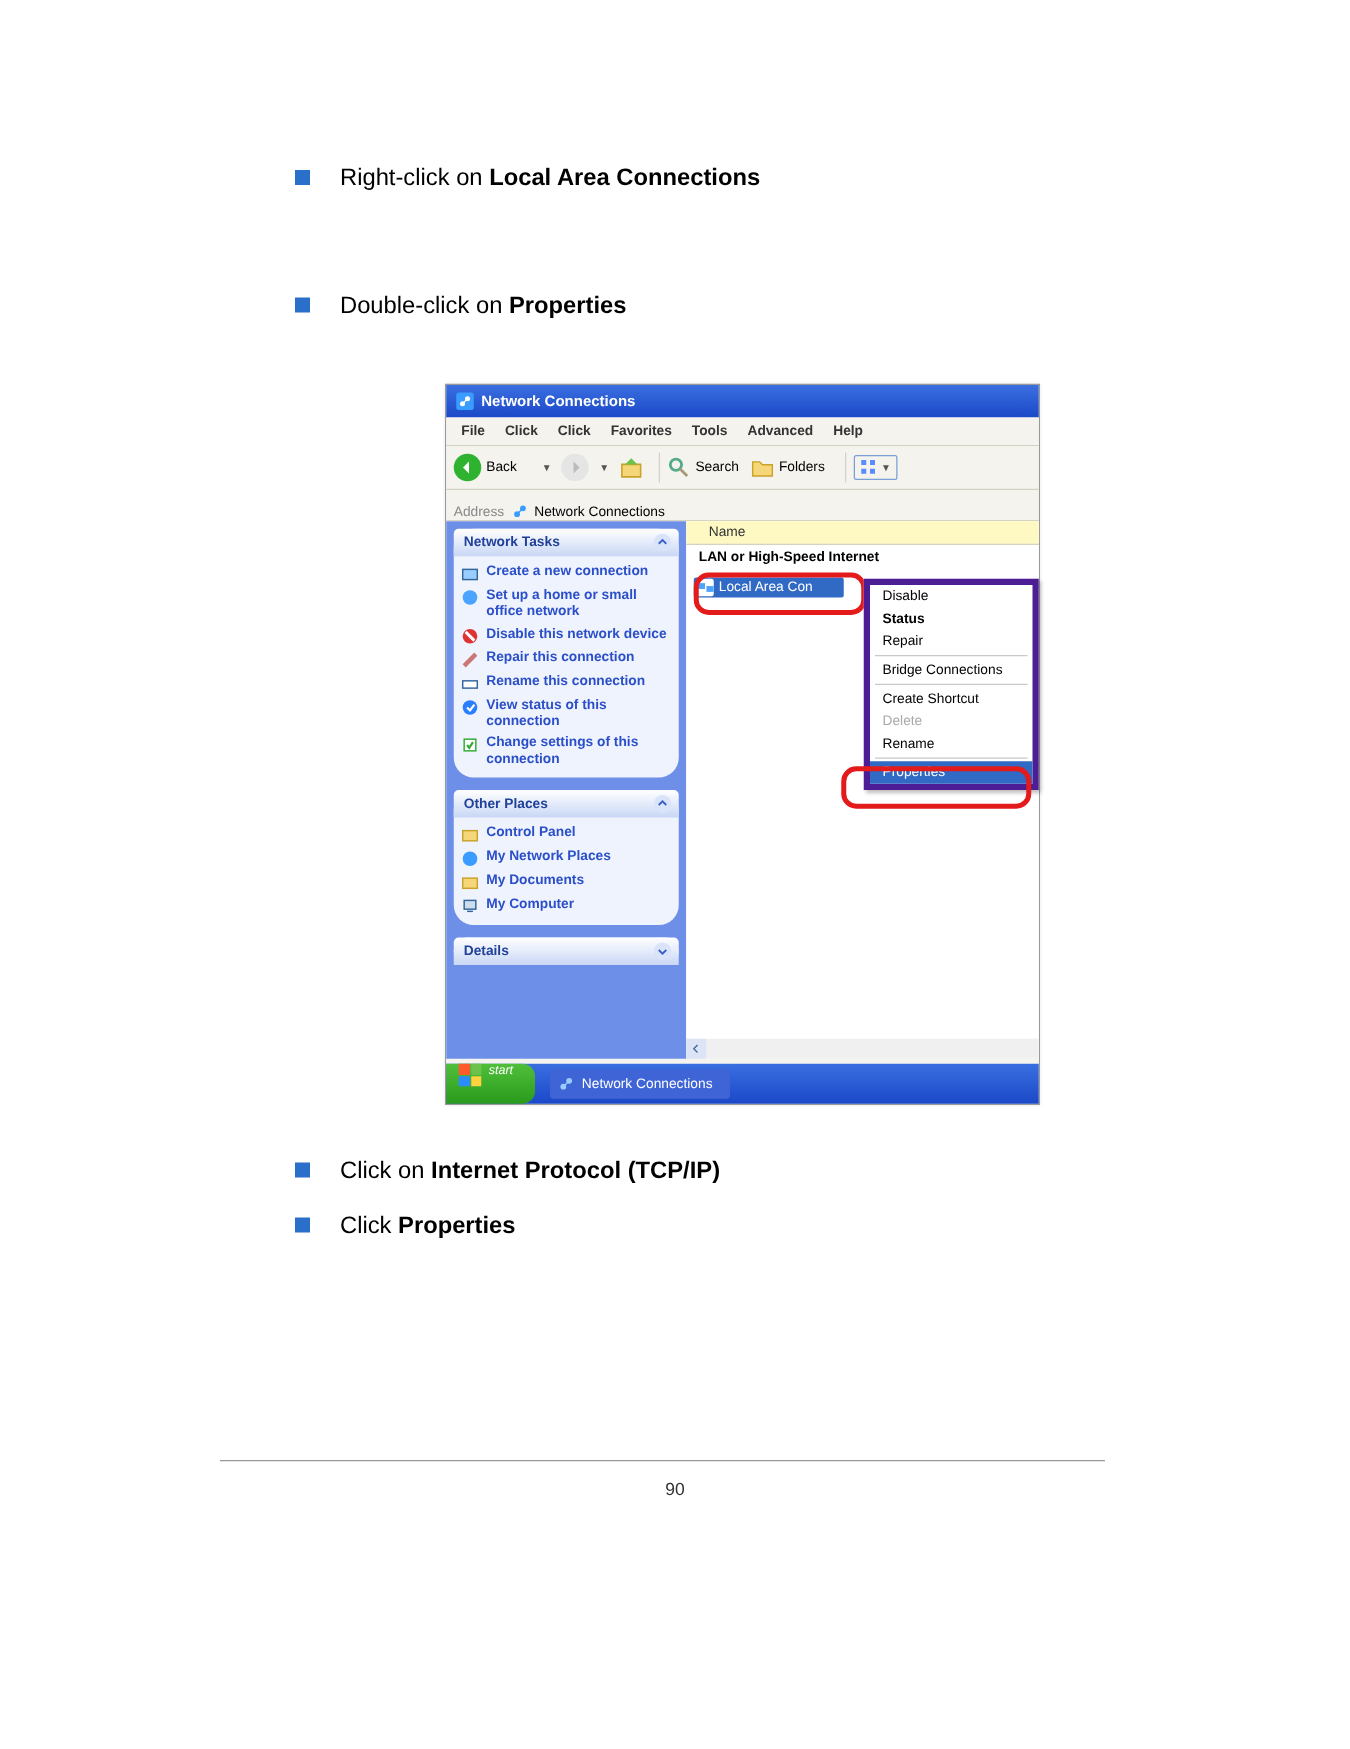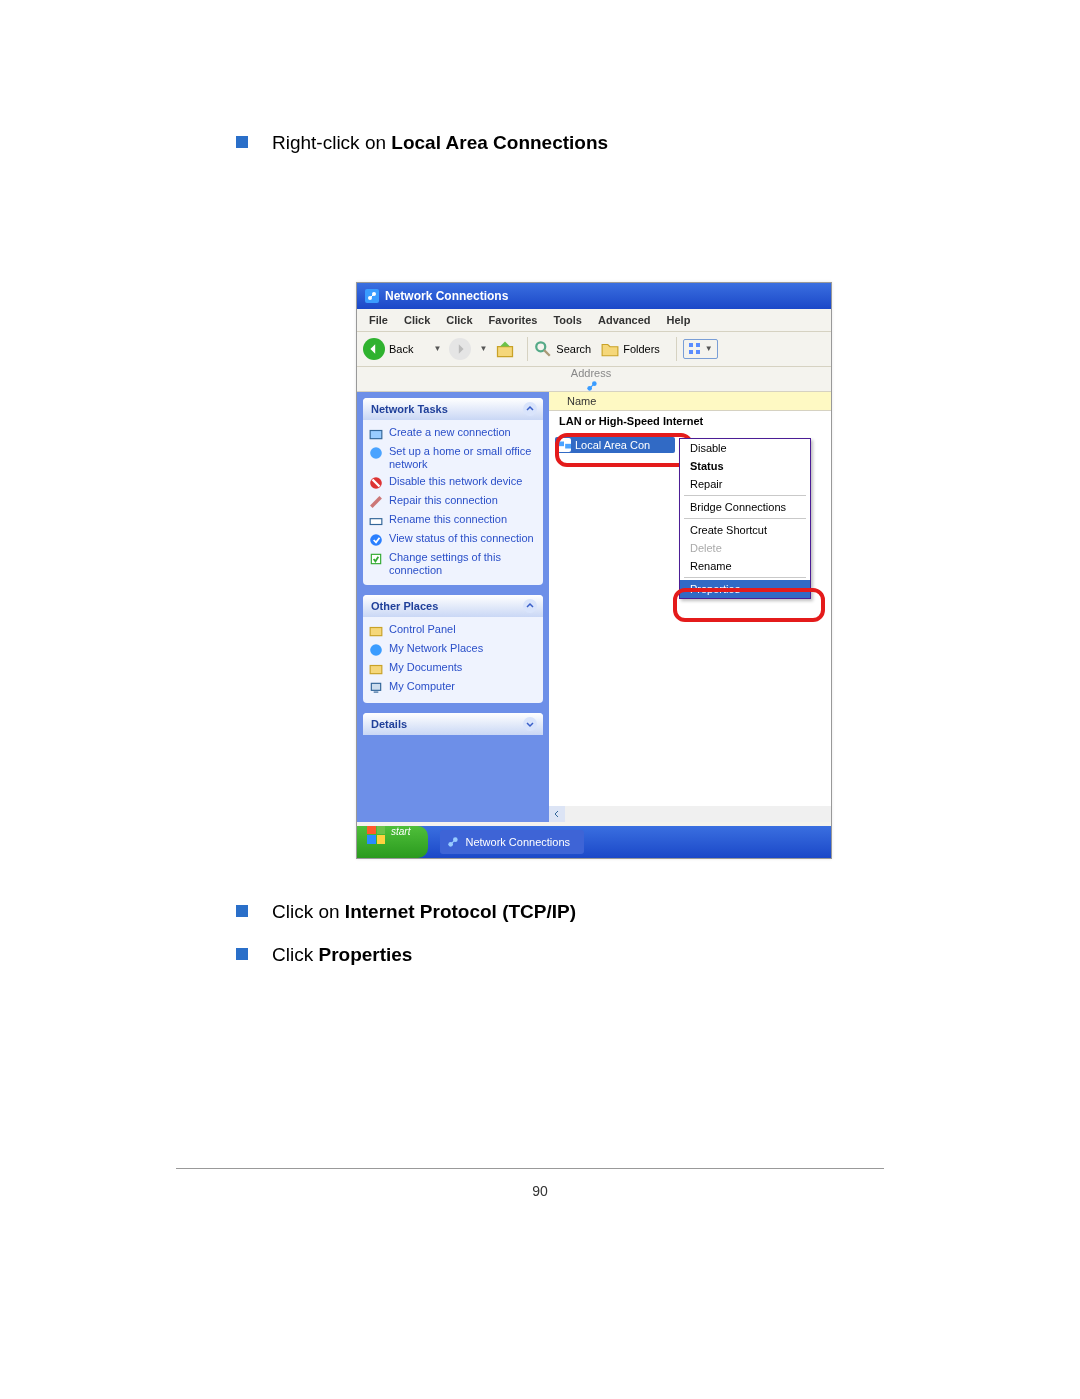--- a/index.html
+++ b/index.html
@@ -23,45 +23,45 @@
   .tb-label{margin-right:20px;}
   .tb-drop{font-size:8px;color:#555;margin-right:8px;}
   .tb-fwd{width:22px;height:22px;border-radius:50%;background:#e5e5e5;display:flex;align-items:center;justify-content:center;margin-right:8px;}
   .tb-fwd svg{width:12px;height:12px;fill:#bbb;}
   .tb-up{width:20px;height:20px;display:flex;align-items:center;justify-content:center;margin-right:6px;}
   .tb-sep{width:1px;height:24px;background:#d6d2c2;margin:0 6px;}
   .tb-search-ic,.tb-folder-ic,.tb-views-ic{width:18px;height:18px;display:flex;align-items:center;justify-content:center;margin-right:4px;}
   .tb-text{margin-right:10px;}
   .tb-views{border:1px solid #7a9ed6;padding:2px 4px;display:flex;align-items:center;border-radius:2px;}
   
-  .addrbar{height:24px;background:#f4f3ee;display:flex;align-items:center;padding:0 6px;border-bottom:1px solid #d6d2c2;flex-direction:column;}
+  .addrbar{height:24px;background:#f4f3ee;display:flex;align-items:flex-end;padding:0 6px;border-bottom:1px solid #d6d2c2;}
   .addrbar .lbl{color:#888;margin-right:6px;}
   .addr-ic{width:14px;height:14px;display:flex;align-items:center;justify-content:center;margin-right:4px;}
   
   .main{display:flex;height:430px;background:#fff;}
   .sidebar{width:180px;background:#6d8fe8;padding:6px;overflow:hidden;}
-  .panel{background:#eff3fe;border-radius:4px;margin-bottom:10px;}
+  .panel{background:#eff3fe;border-radius:16px;margin-bottom:10px;}
   .panel-h{background:linear-gradient(#fff,#c9d7f5);color:#20409a;font-weight:bold;padding:5px 8px;border-radius:4px 4px 0 0;position:relative;font-size:11px;}
   .panel-h .chev{position:absolute;right:6px;top:4px;width:14px;height:14px;border-radius:50%;background:#d9e4fb;display:flex;align-items:center;justify-content:center;}
   .panel-h .chev svg{width:8px;height:8px;fill:#3a5fc8;}
-  .panel-b{padding:4px 6px 6px 6px;}
+  .panel-b{padding:4px 6px 6px 6px;font-weight:bold;}
   .task{display:flex;align-items:flex-start;padding:2px 0;}
   .task .ic{width:14px;height:14px;margin:1px 6px 0 0;flex:none;display:flex;align-items:center;justify-content:center;}
   .task a{color:#2a4fc8;text-decoration:none;font-size:11px;line-height:1.2;}
   
   .content{flex:1;background:#fff;position:relative;display:flex;flex-direction:column;}
   .col-header{height:18px;border-bottom:1px solid #d6d2c2;display:flex;align-items:center;padding-left:18px;font-size:11px;color:#333;background:#fef9c3;}
   .section-h{padding:4px 10px;font-weight:bold;font-size:11px;}
   .lac-wrap{margin:6px 0 0 6px;position:relative;width:120px;}
   .lac{display:flex;align-items:center;background:#316ac5;color:#fff;padding:1px 6px 1px 2px;border-radius:2px;font-size:11px;}
   .lac .ic{width:14px;height:14px;background:#fff;border-radius:2px;margin-right:4px;display:flex;align-items:center;justify-content:center;}
   .red-ring{position:absolute;border:4px solid #e41b1b;border-radius:12px;pointer-events:none;}
   .ring-lac{left:0;top:-4px;width:130px;height:26px;}
   
-  .ctx{position:absolute;left:130px;top:46px;width:130px;background:#fff;border:1px solid #4c1d95;box-shadow:2px 2px 3px rgba(0,0,0,.25);font-size:11px;}
+  .ctx{position:absolute;left:142px;top:46px;width:130px;background:#fff;border:5px solid #4c1d95;box-shadow:2px 2px 3px rgba(0,0,0,.25);font-size:11px;}
   .ctx div{padding:3px 10px;color:#000;}
   .ctx .sep{height:1px;background:#c9c9c9;margin:2px 4px;padding:0;}
   .ctx .dis{color:#aaa;}
   .ctx .sel{background:#316ac5;color:#fff;}
   .ring-prop{left:124px;top:196px;width:144px;height:26px;}
   .hscroll{height:16px;background:#f0f0f0;display:flex;}
   .sc-btn{width:16px;height:16px;background:#dce4f5;display:flex;align-items:center;justify-content:center;}
   
   .statusbar{height:4px;background:#f4f3ee;}
   
@@ -85,20 +85,26 @@
 
   <div class="bullet-row">
     <div class="bullet-sq"></div>
     <div class="bullet-text">
       <span>Right-click on </span><b>Local Area Connections</b>
     </div>
   </div>
 
   <div class="gap-large"></div>
 
+  <div class="bullet-row">
+    <div class="bullet-sq"></div>
+    <div class="bullet-text">
+      <span>Double-click on </span><b>Properties</b>
+    </div>
+  </div>
 
   <div class="screenshot">
 
     <div class="titlebar">
       <span class="ticon">
         <svg viewBox="0 0 10 10">
             <circle cx="3" cy="7" r="2" fill="#fff"></circle>
             <circle cx="7" cy="3" r="2" fill="#fff"></circle>
             <line x1="3" y1="7" x2="7" y2="3" stroke="#fff" stroke-width="1"></line>
           </svg>

